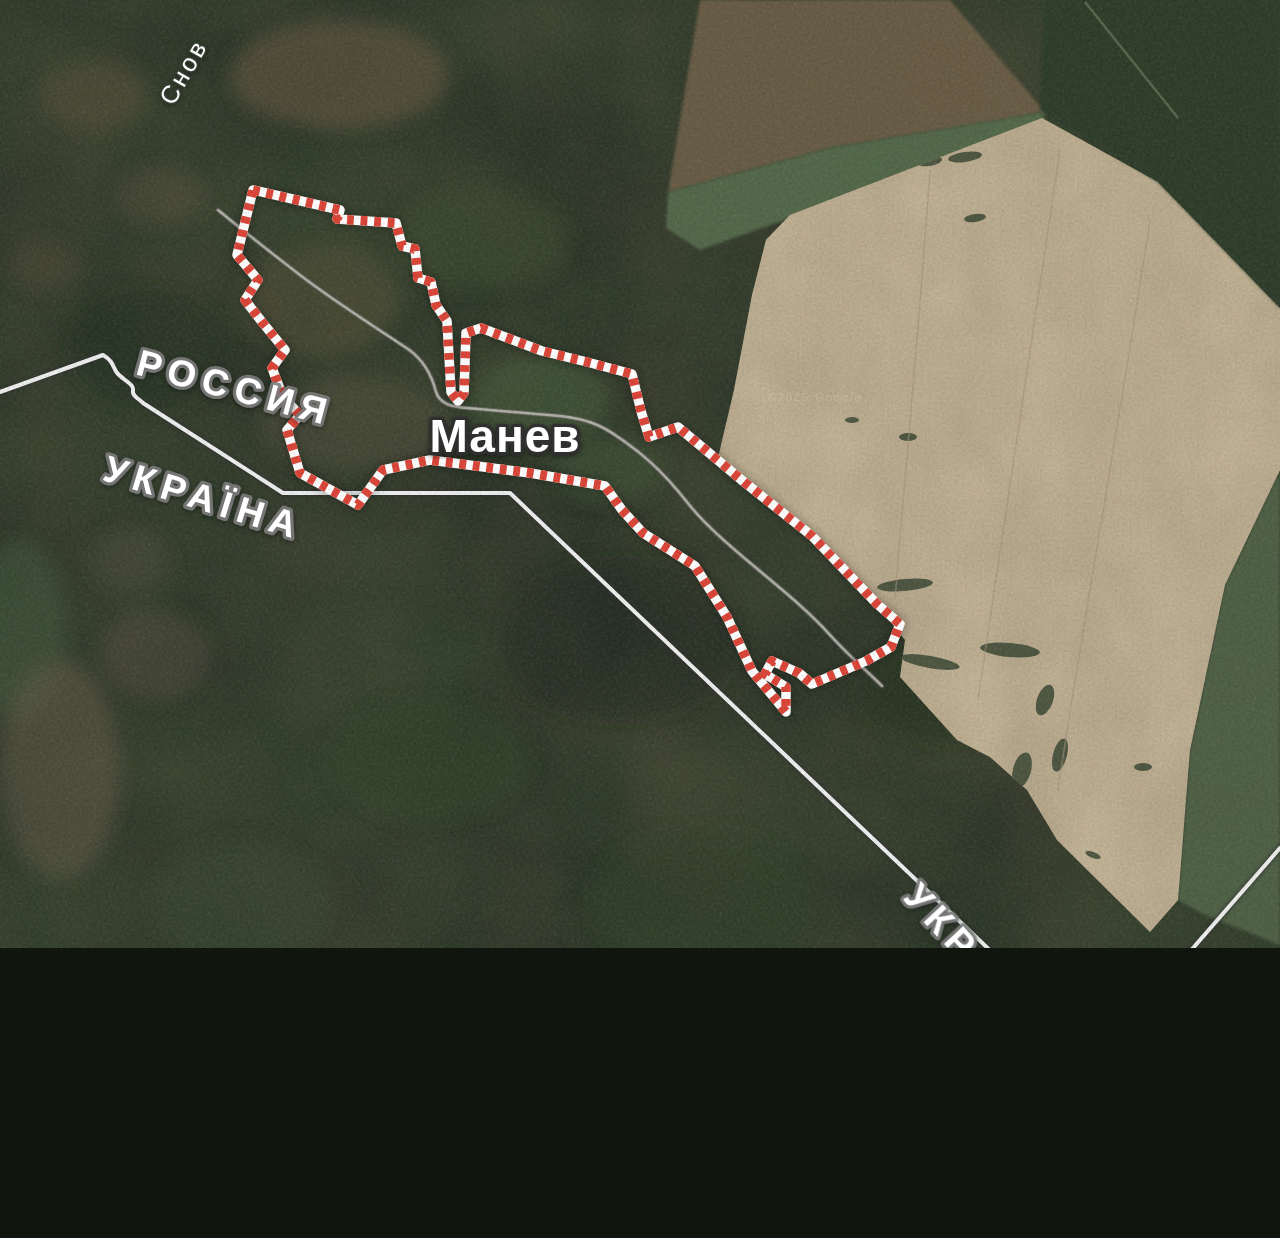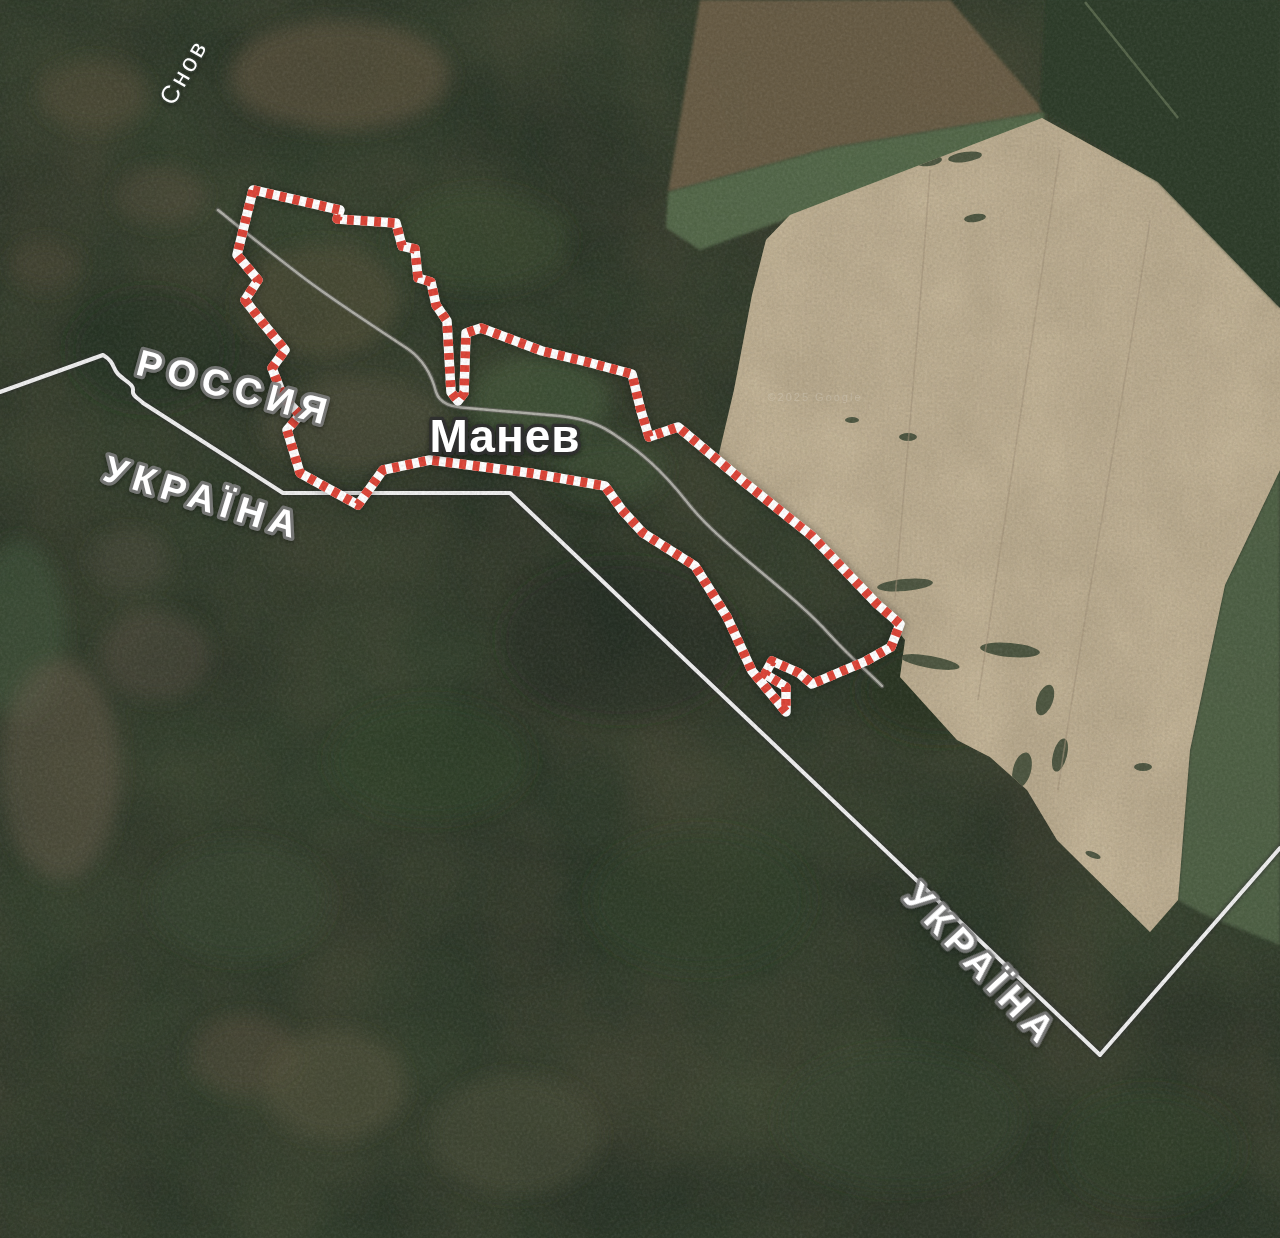--- a/index.html
+++ b/index.html
@@ -1,17 +1,17 @@
 <!DOCTYPE html>
 <html><head>
 <meta charset="utf-8">
 <style>
   html,body{margin:0;padding:0;background:#10150e;}
   .stage{
-    position:relative;width:1280px;height:1238px;overflow:hidden;
+    position:relative;width:1280px;height:948px;overflow:hidden;
     font-family:"Liberation Sans", sans-serif;
   }
   .stage svg{display:block;}
   text{font-family:"Liberation Sans", sans-serif;}
   .country-label{
     font-size:37px;font-weight:600;letter-spacing:7px;
     paint-order:stroke fill;stroke:#7d7d7d;stroke-width:6.5px;
     stroke-linejoin:round;stroke-opacity:.88;
   }
   .river-label{

